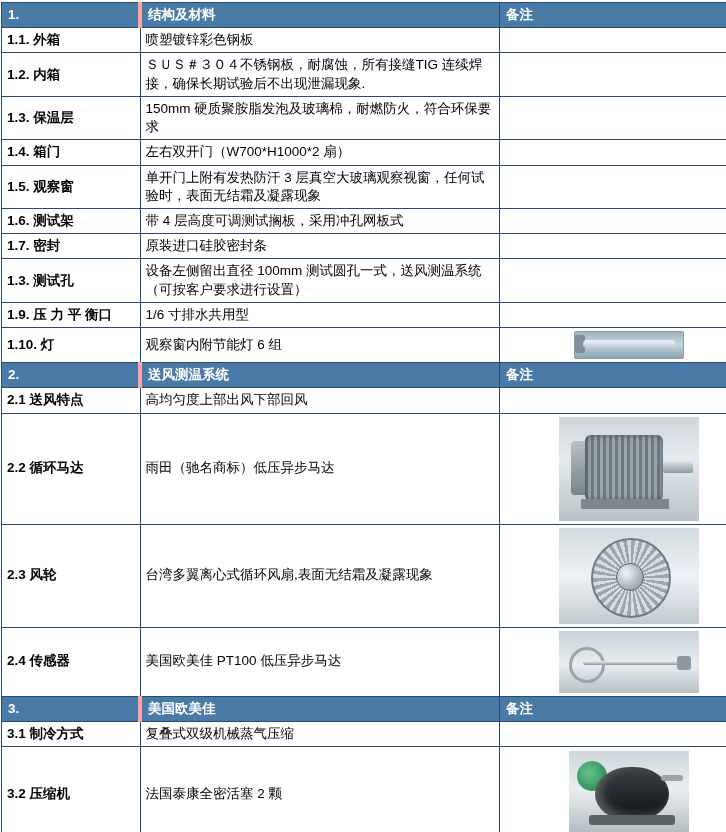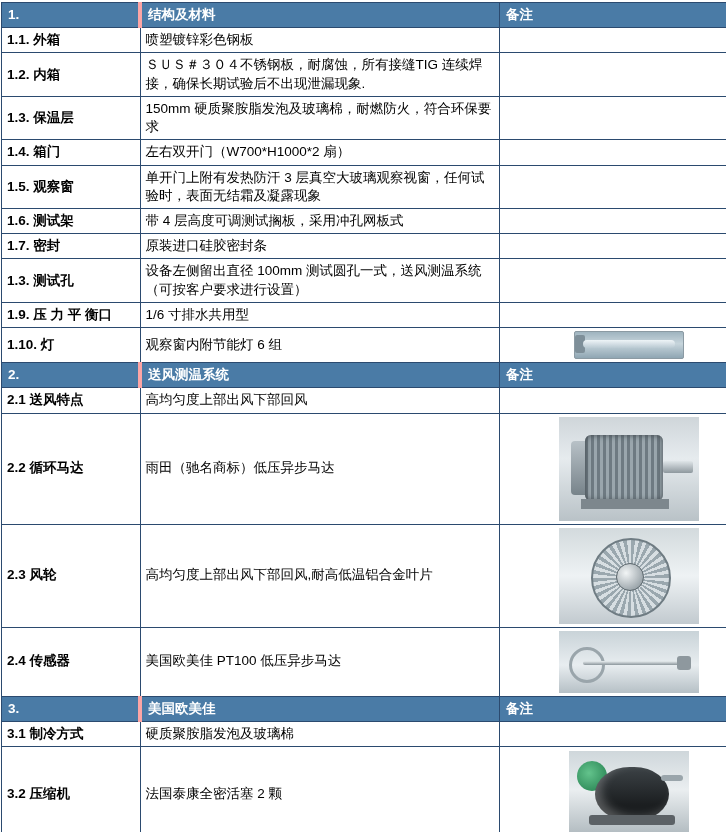--- a/index.html
+++ b/index.html
@@ -125,21 +125,21 @@
         <td class="c1 num">2.2 循环马达</td>
         <td class="c2">雨田（驰名商标）低压异步马达</td>
         <td class="c3 imgcell">
           <span class="photo ph-motor">
             <span class="cap"></span><span class="body"></span><span class="shaft"></span><span class="foot"></span>
           </span>
         </td>
       </tr>
       <tr style="height:96px;">
         <td class="c1 num">2.3 风轮</td>
-        <td class="c2">高均匀度上部出风下部回风,耐高低温铝合金叶片</td>
+        <td class="c2">台湾多翼离心式循环风扇,表面无结霜及凝露现象</td>
         <td class="c3 imgcell">
           <span class="photo ph-fan">
             <span class="hub"></span><span class="center"></span>
           </span>
         </td>
       </tr>
       <tr style="height:62px;">
         <td class="c1 num">2.4 传感器</td>
         <td class="c2"> 美国欧美佳 PT100 低压异步马达</td>
         <td class="c3 imgcell">
@@ -149,21 +149,21 @@
         </td>
       </tr>
 
       <tr class="section">
         <td class="c1">3.</td>
         <td class="c2">美国欧美佳</td>
         <td class="c3">备注</td>
       </tr>
       <tr>
         <td class="c1 num">3.1 制冷方式</td>
-        <td class="c2">硬质聚胺脂发泡及玻璃棉</td>
+        <td class="c2">复叠式双级机械蒸气压缩</td>
         <td class="c3"></td>
       </tr>
       <tr style="height:96px;">
         <td class="c1 num">3.2 压缩机</td>
         <td class="c2">法国泰康全密活塞 2 颗</td>
         <td class="c3 imgcell">
           <span class="photo ph-comp">
             <span class="grn"></span><span class="dome"></span><span class="pipe"></span><span class="base"></span>
           </span>
         </td>

